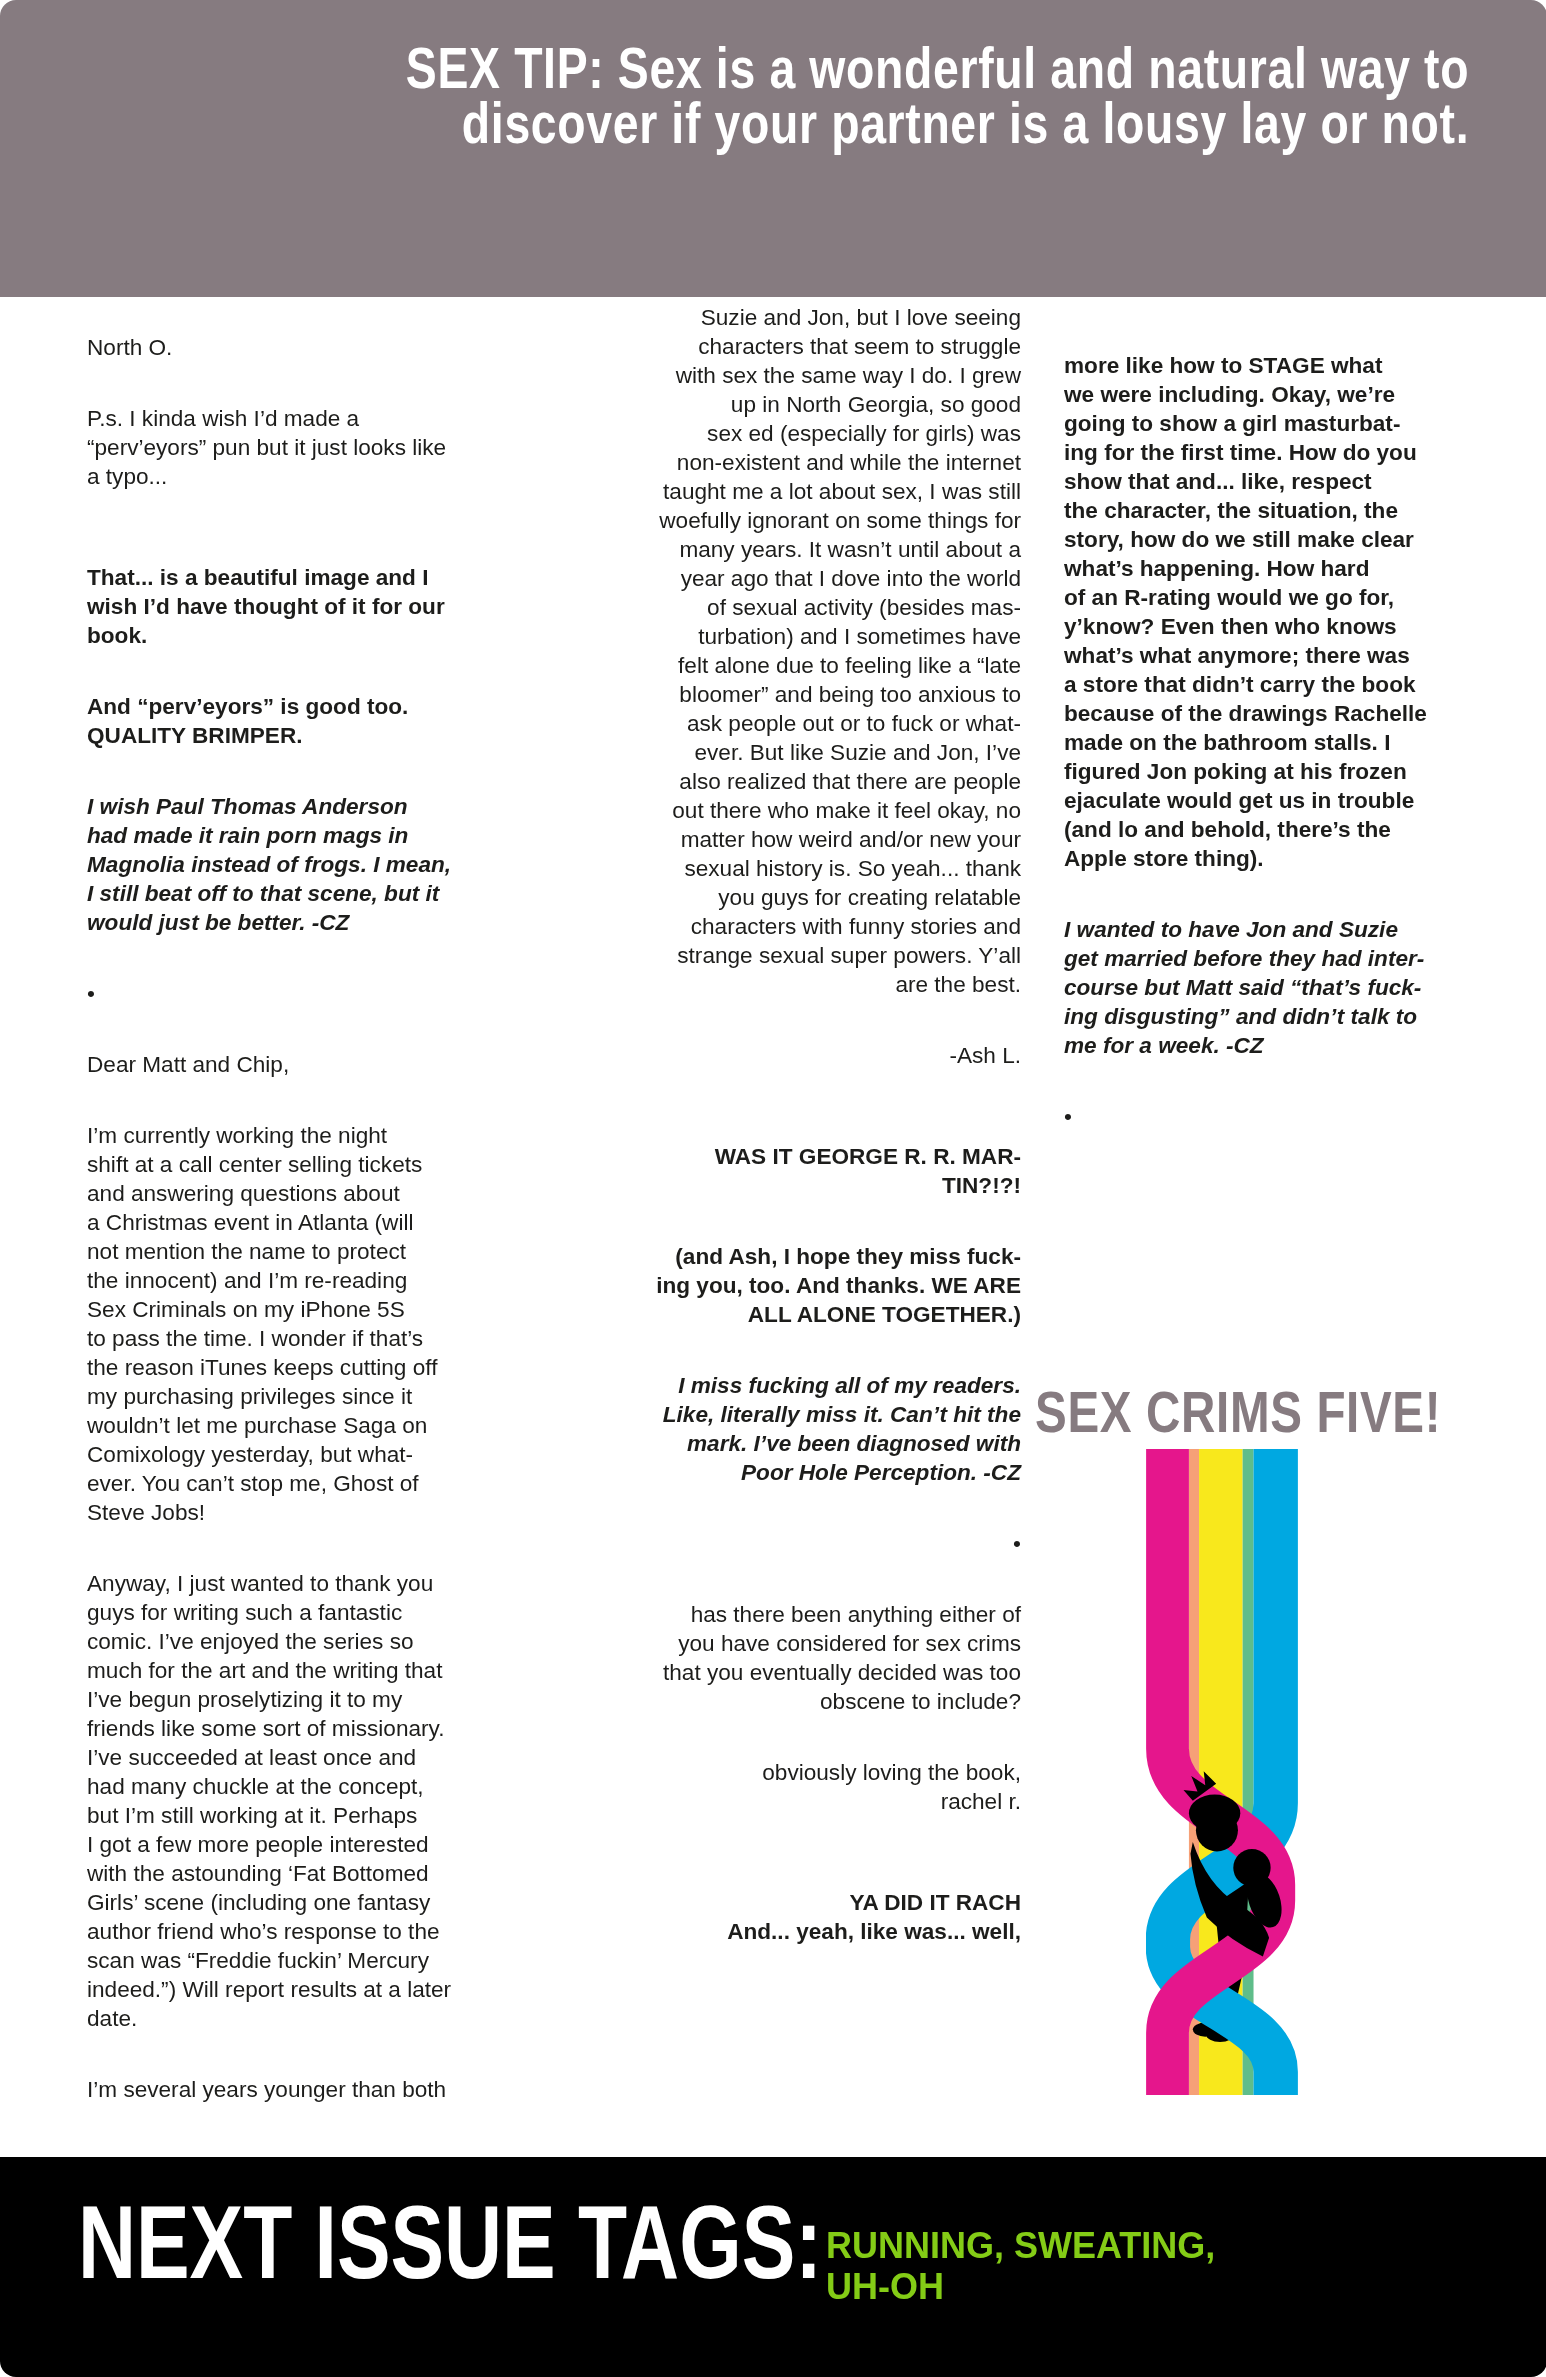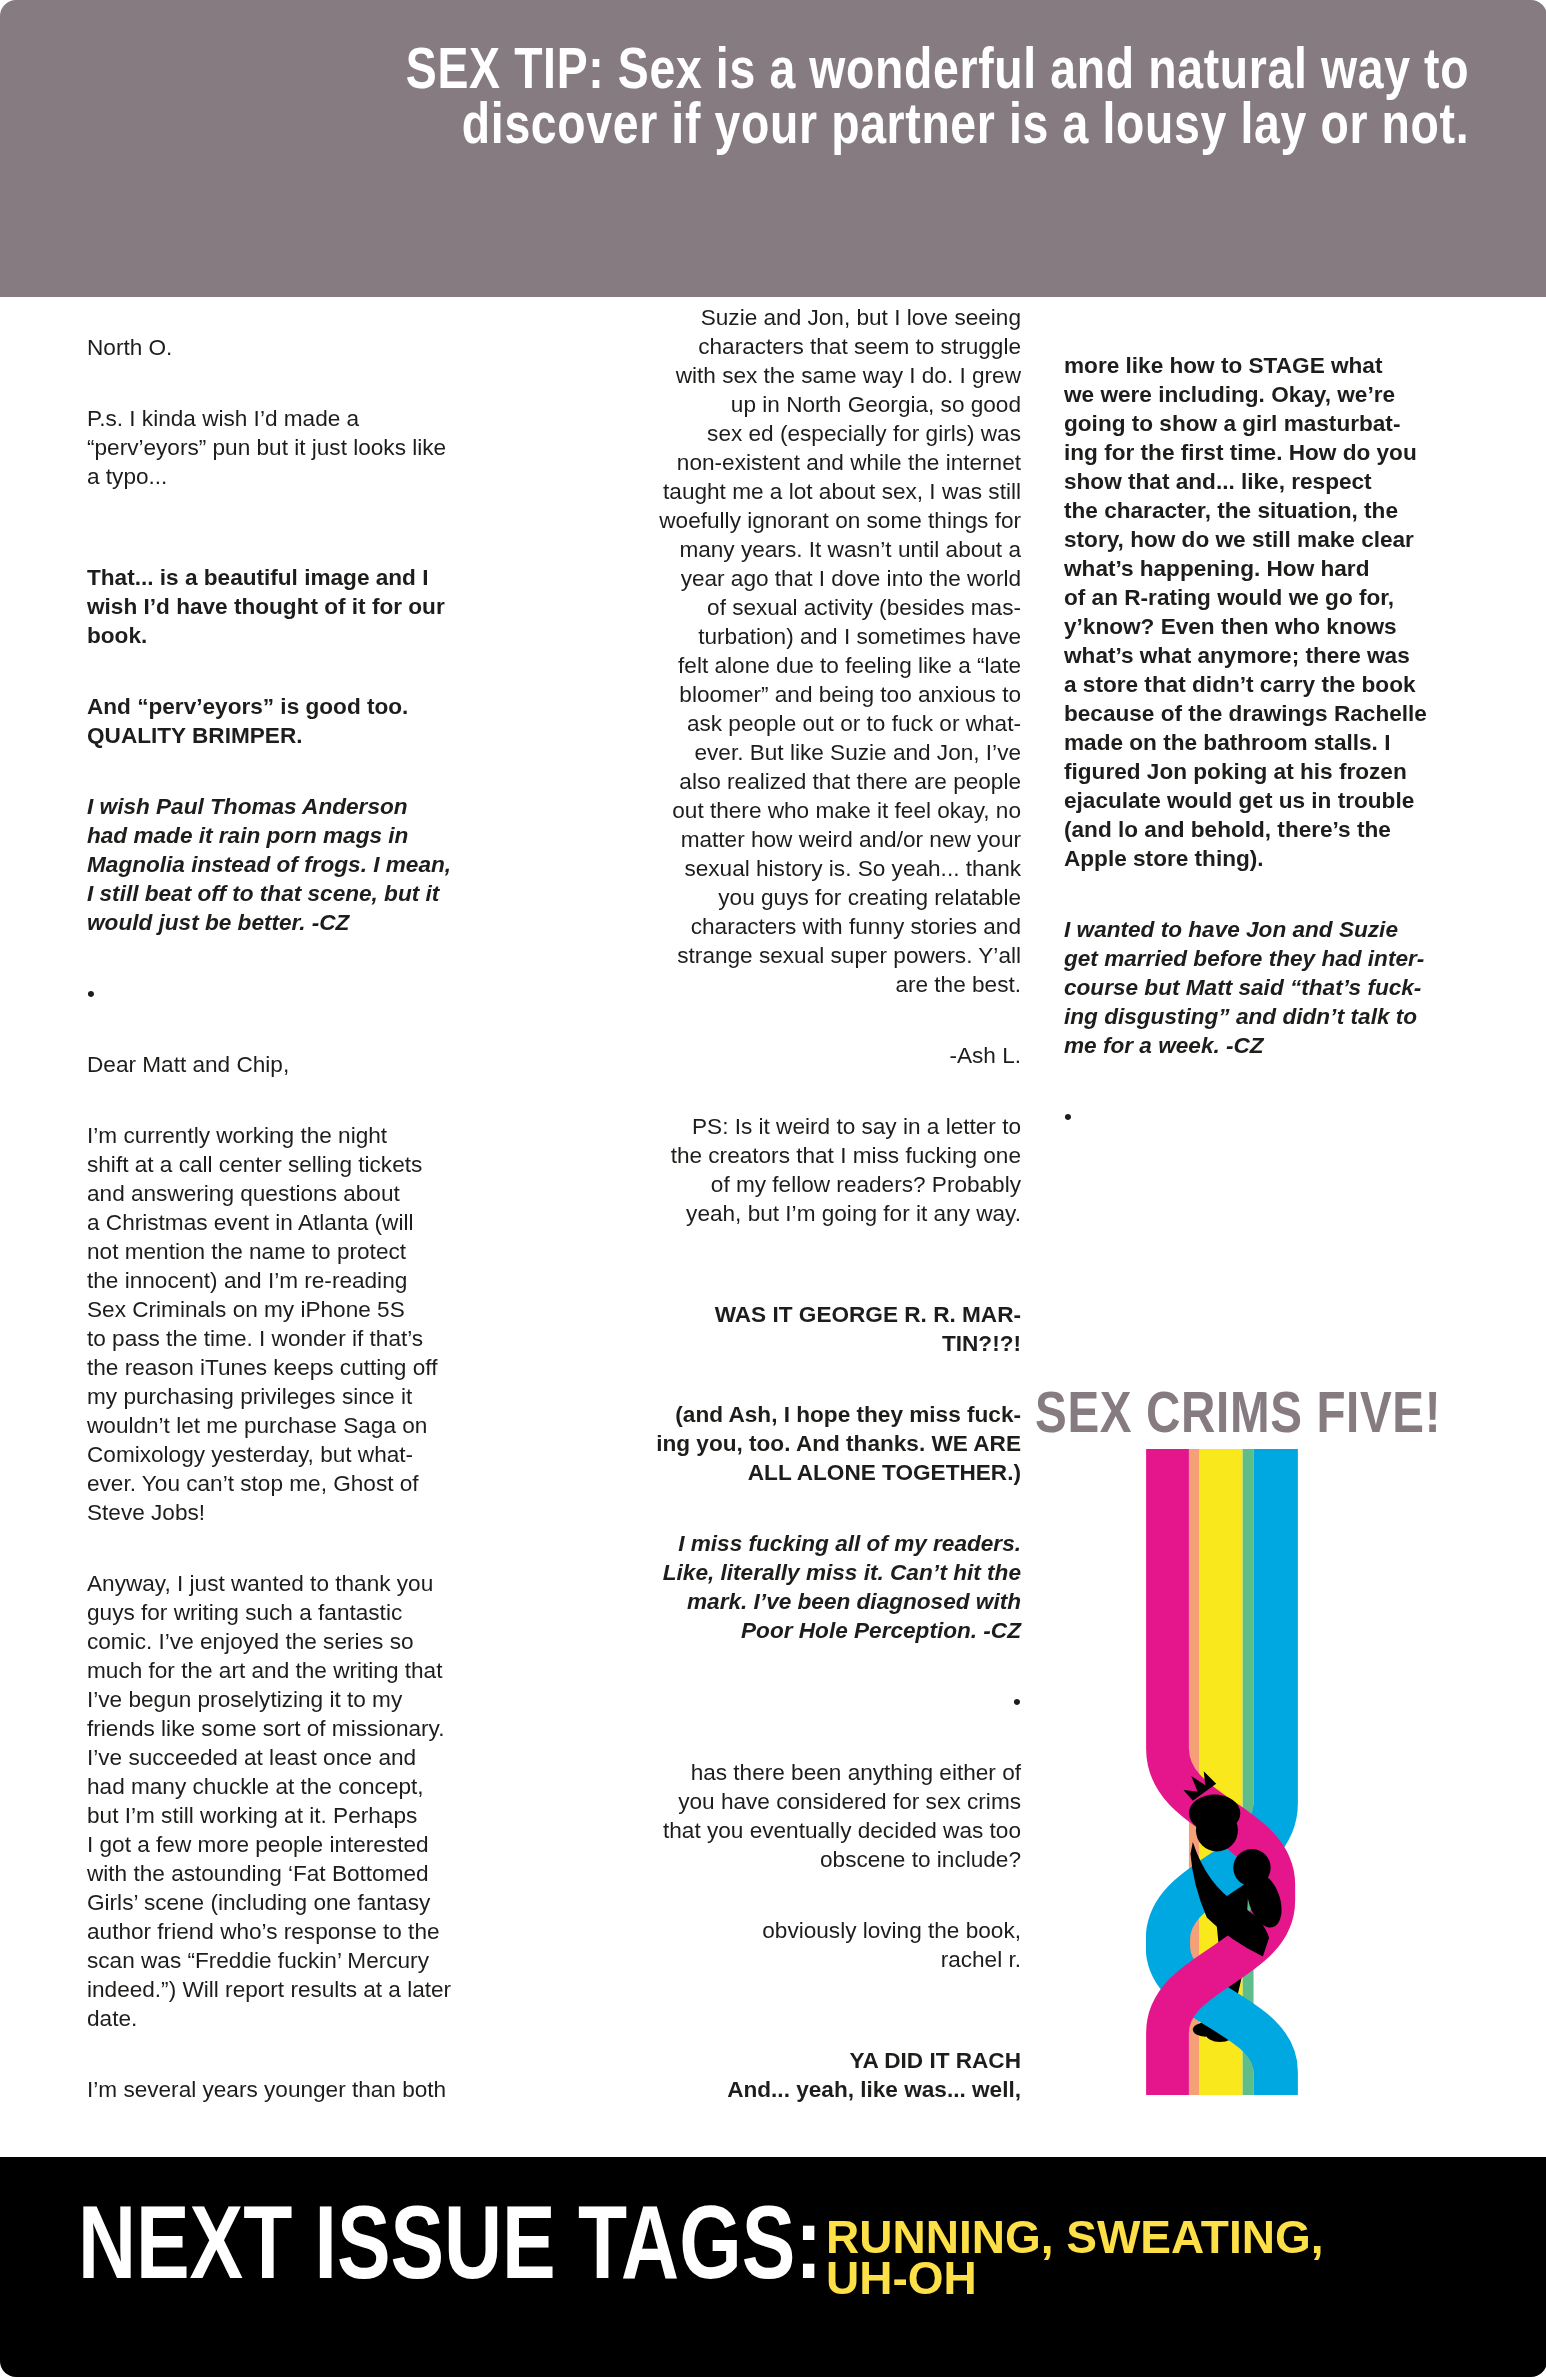--- a/index.html
+++ b/index.html
@@ -81,23 +81,23 @@
     position:absolute; left:78px; top:34px;
     color:#ffffff;
     font-size:103px;
     font-weight:bold;
     line-height:103px;
     transform:scaleX(0.78);
     transform-origin:left top;
     white-space:nowrap;
   }
   .footer-tags{
-    position:absolute; left:826px; top:60px;
-    color:#fde047;
-    font-size:46px;
+    position:absolute; left:826px; top:68px;
+    color:#84cc16;
+    font-size:36px;
     line-height:41px;
     font-weight:bold;
     white-space:nowrap;
   }
 </style>
 </head>
 <body>
 
 <div id="page">
 
@@ -176,24 +176,20 @@
 ever. But like Suzie and Jon, I’ve
 also realized that there are people
 out there who make it feel okay, no
 matter how weird and/or new your
 sexual history is. So yeah... thank
 you guys for creating relatable
 characters with funny stories and
 strange sexual super powers. Y’all
 are the best.</p>
       <p class="para regular">-Ash L.</p>
-      <p class="para regular">PS: Is it weird to say in a letter to
-the creators that I miss fucking one
-of my fellow readers? Probably
-yeah, but I’m going for it any way.</p>
       <p class="para bold biggap">WAS IT GEORGE R. R. MAR-
 TIN?!?!</p>
       <p class="para bold">(and Ash, I hope they miss fuck-
 ing you, too. And thanks. WE ARE
 ALL ALONE TOGETHER.)</p>
       <p class="para bolditalic">I miss fucking all of my readers.
 Like, literally miss it. Can’t hit the
 mark. I’ve been diagnosed with
 Poor Hole Perception. -CZ</p>
       <p class="para regular">•</p>

